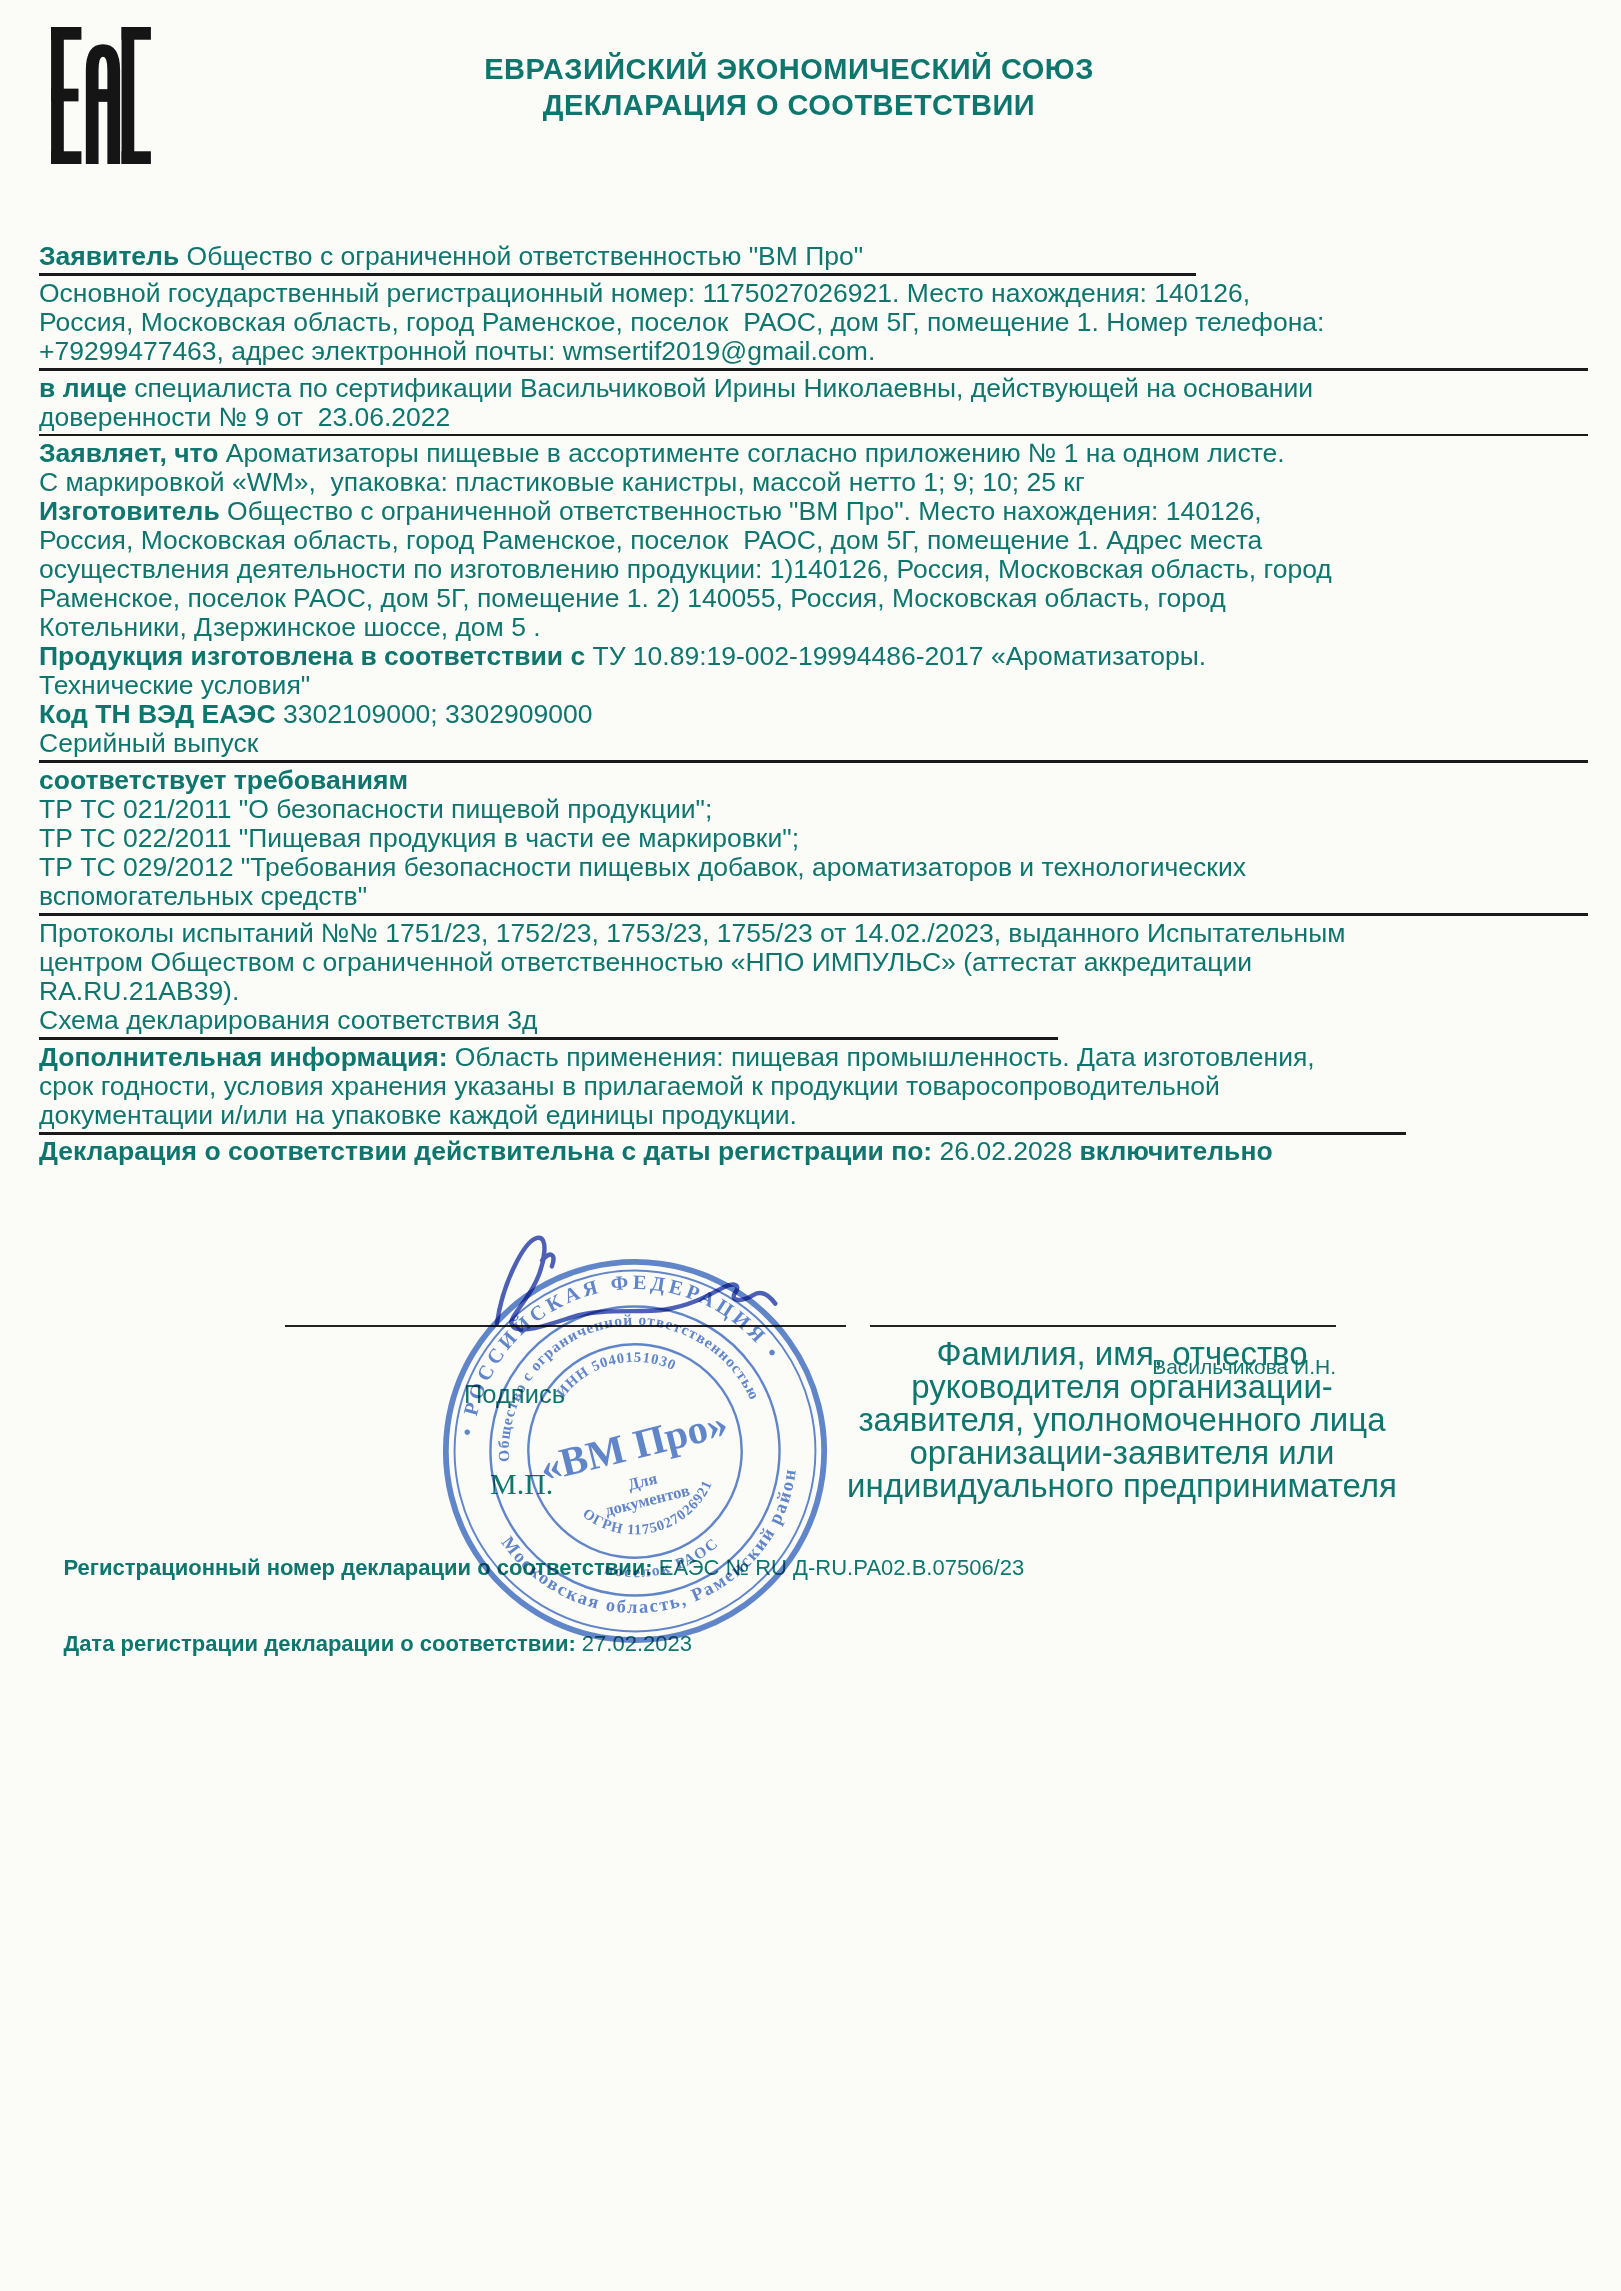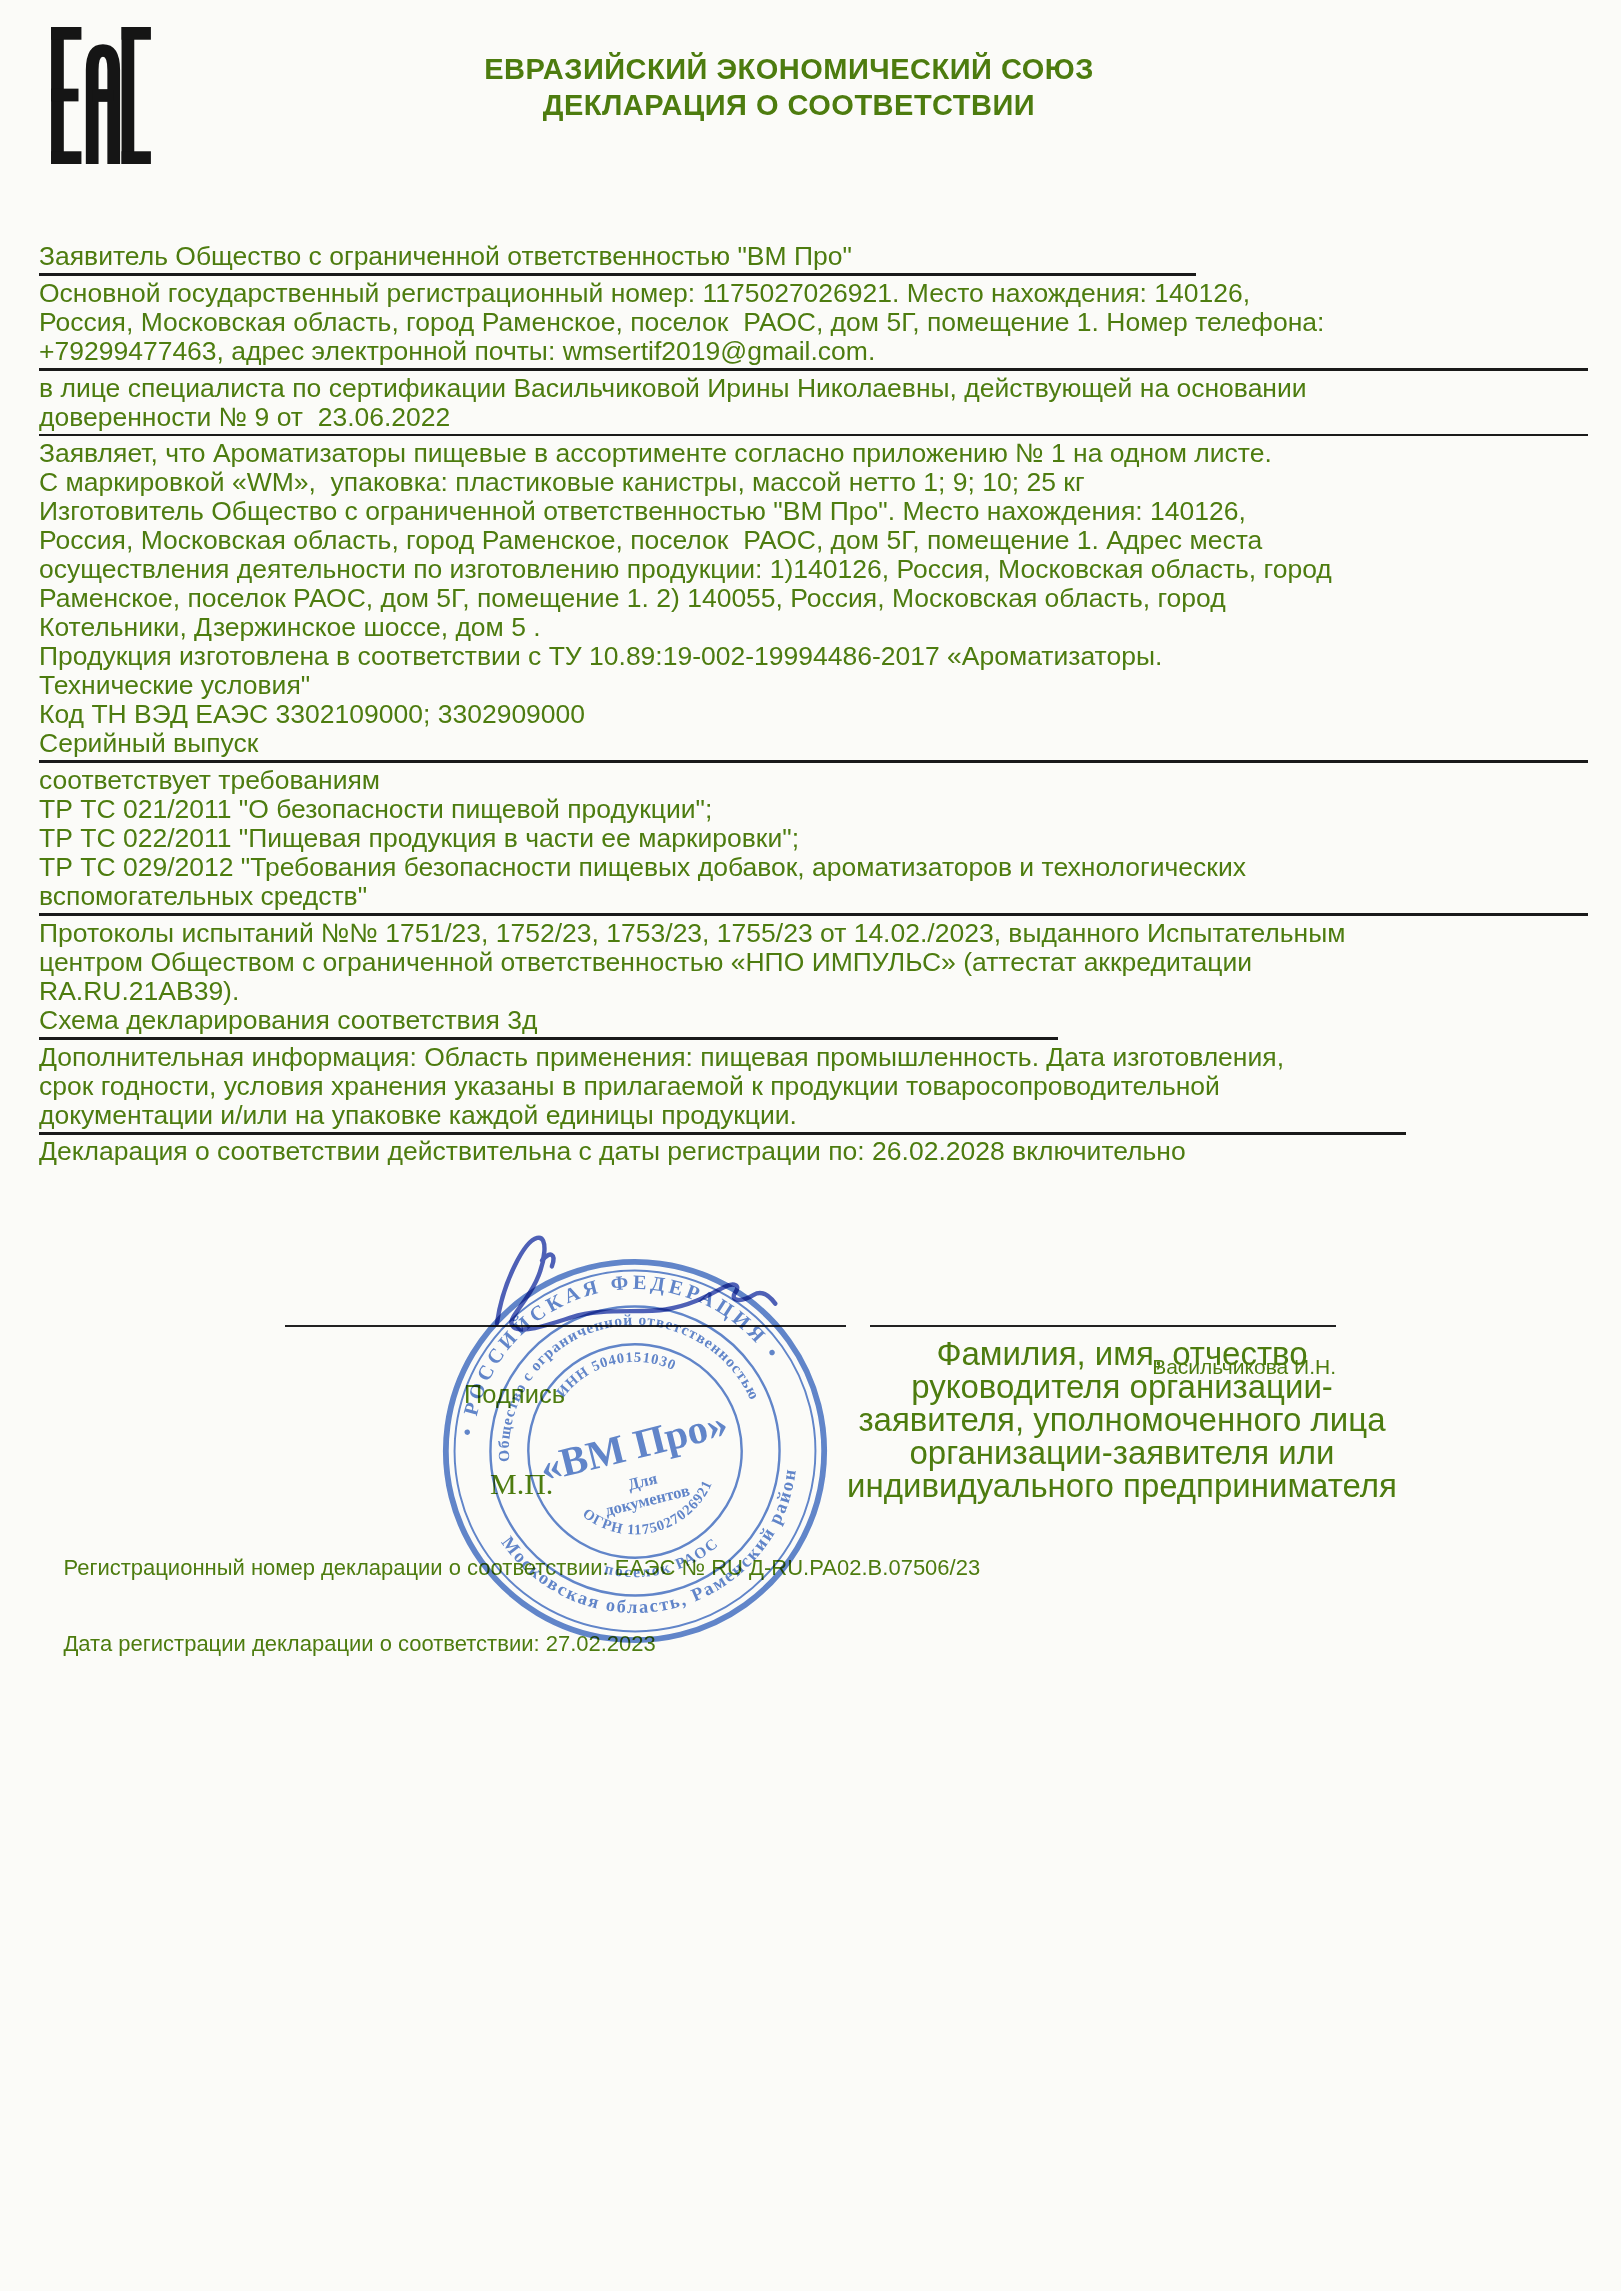--- a/index.html
+++ b/index.html
@@ -1,26 +1,26 @@
 <!DOCTYPE html>
 <html lang="ru"><head>
 <meta charset="utf-8">
 <style>
   html,body{margin:0;padding:0;background:#e9e9e9;}
   .page{position:relative;width:1621px;height:2292px;background:#fbfbf8;overflow:hidden;
-        font-family:"Liberation Sans",sans-serif;color:#4d7c0f;}
+        font-family:"Liberation Sans",sans-serif;color:#0f766e;}
   
   .eac-logo{position:absolute;left:51px;top:27.4px;width:100px;height:137px;}
   .doc-title{position:absolute;left:0;top:51px;width:1578px;text-align:center;
              font-size:29px;font-weight:bold;line-height:36px;letter-spacing:0.5px;}
   
   .body-lines{position:absolute;left:39px;top:242px;width:1549px;font-size:26.5px;line-height:29px;}
   .bline{position:relative;white-space:pre;}
   .bline span{white-space:pre;}
-  .b{font-weight:normal;}
+  .b{font-weight:bold;}
   .ul{padding-bottom:4.9px;margin-bottom:2.9px;}
   .ul::after{content:"";position:absolute;left:0;bottom:0;height:2.9px;background:#1a1a1a;width:var(--uw,100%);}
   .gap{margin-top:0;}
   
   .sigline{position:absolute;height:0;border-top:2.9px solid #222;}
   .sig-left{left:285px;top:1325px;width:561px;}
   .sig-right{left:870px;top:1325px;width:466px;}
   .sig-name{position:absolute;left:870px;top:1355px;width:466px;text-align:right;font-size:21px;}
   .sig-caption{position:absolute;left:833px;top:1337px;width:578px;text-align:center;
                font-size:33px;line-height:33px;}

